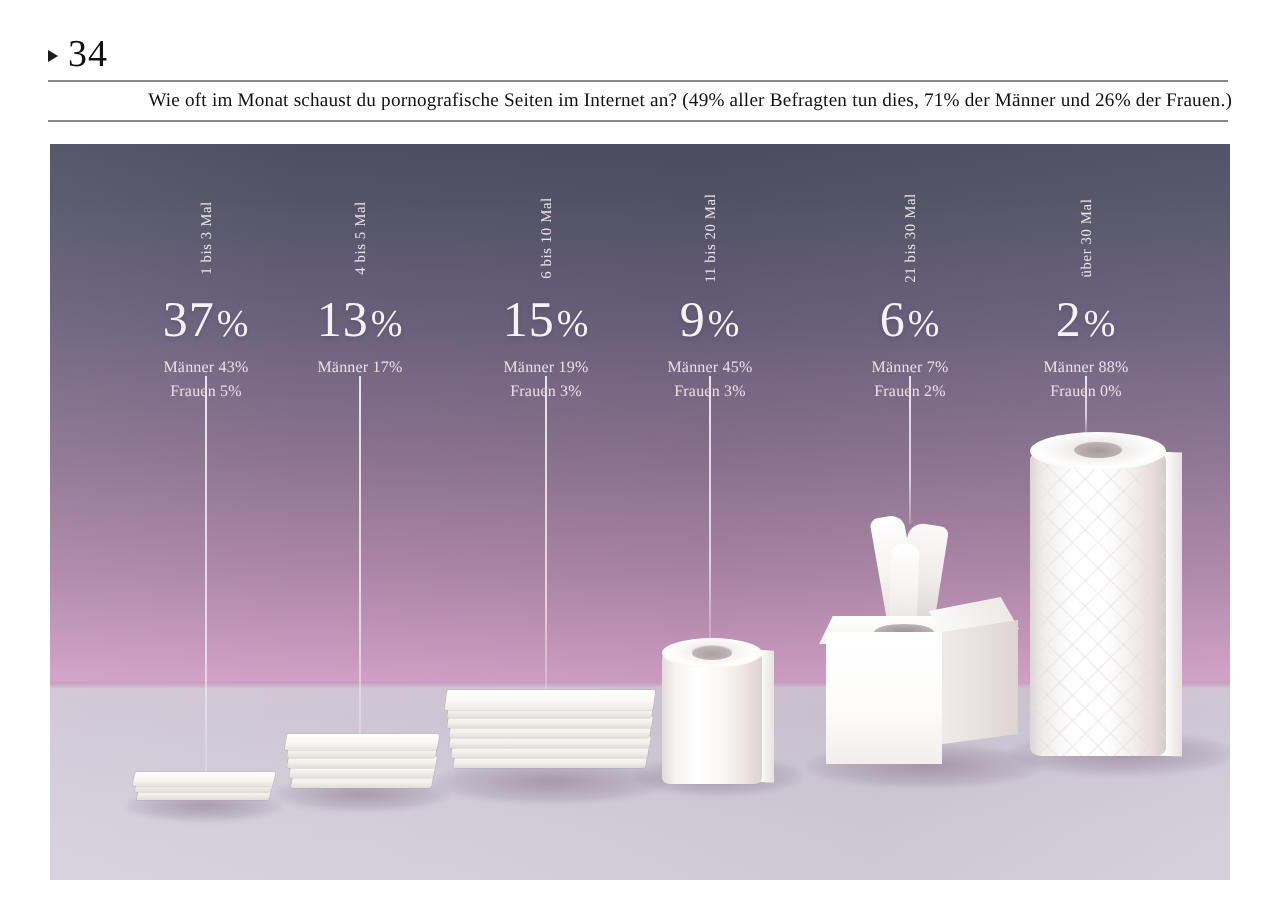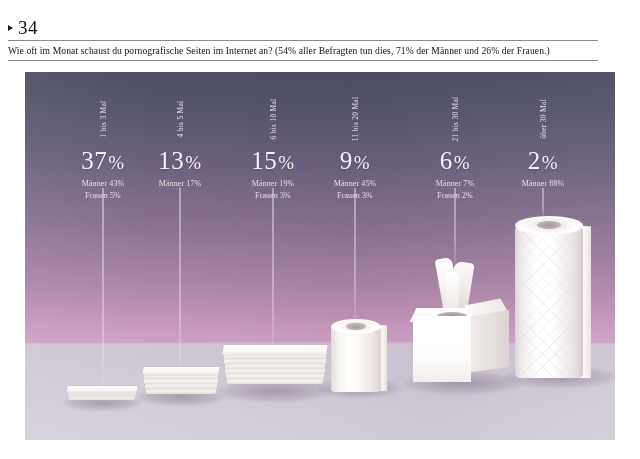--- a/index.html
+++ b/index.html
@@ -9,21 +9,21 @@
     font-family: "Liberation Serif", serif;
     overflow: hidden;
   }
   #page {
     position: relative;
     width: 640px; height: 459px;
     background: #ffffff;
   }
 
   
-  #header { position: absolute; left: 8px; top: 18px; width: 592px; }
+  #header { position: absolute; left: 24px; top: 18px; width: 592px; text-align: right; }
   #pagenum-row { display: flex; align-items: flex-end; gap: 5px; }
   #pagenum-marker {
     width: 0; height: 0;
     border-left: 5px solid #1b1b1b;
     border-top: 3.5px solid transparent;
     border-bottom: 3.5px solid transparent;
     margin-bottom: 6px;
   }
   #pagenum {
     font-size: 19px; color: #111; letter-spacing: .5px; line-height: 1;
@@ -232,21 +232,21 @@
 <body>
 
 <div id="page">
 
   <div id="header">
     <div id="pagenum-row">
       <div id="pagenum-marker"></div>
       <div id="pagenum">34</div>
     </div>
     <div id="rule-top"></div>
-    <div id="subtitle">Wie oft im Monat schaust du pornografische Seiten im Internet an? (54% aller Befragten tun dies, 71% der Männer und 26% der Frauen.)</div>
+    <div id="subtitle">Wie oft im Monat schaust du pornografische Seiten im Internet an? (49% aller Befragten tun dies, 71% der Männer und 26% der Frauen.)</div>
     <div id="rule-bottom"></div>
   </div>
 
   <div id="panel">
     <div id="wall"></div>
     <div id="wall-vig"></div>
     <div id="floor"></div>
     <div id="floor-edge"></div>
     <div id="floor-sheen"></div>
 
@@ -374,17 +374,18 @@
       </div>
     </div>
 
     <div class="col" style="left:468px;">
       <div class="vlabel-wrap">
         <div class="vlabel-inner">über 30 Mal</div>
       </div>
       <div class="pct"><span>2</span><span class="sym">%</span></div>
       <div class="sub">
         <div>Männer 88%</div>
+        <div>Frauen 0%</div>
       </div>
     </div>
 
   </div>
 </div>
 
 </body></html>

